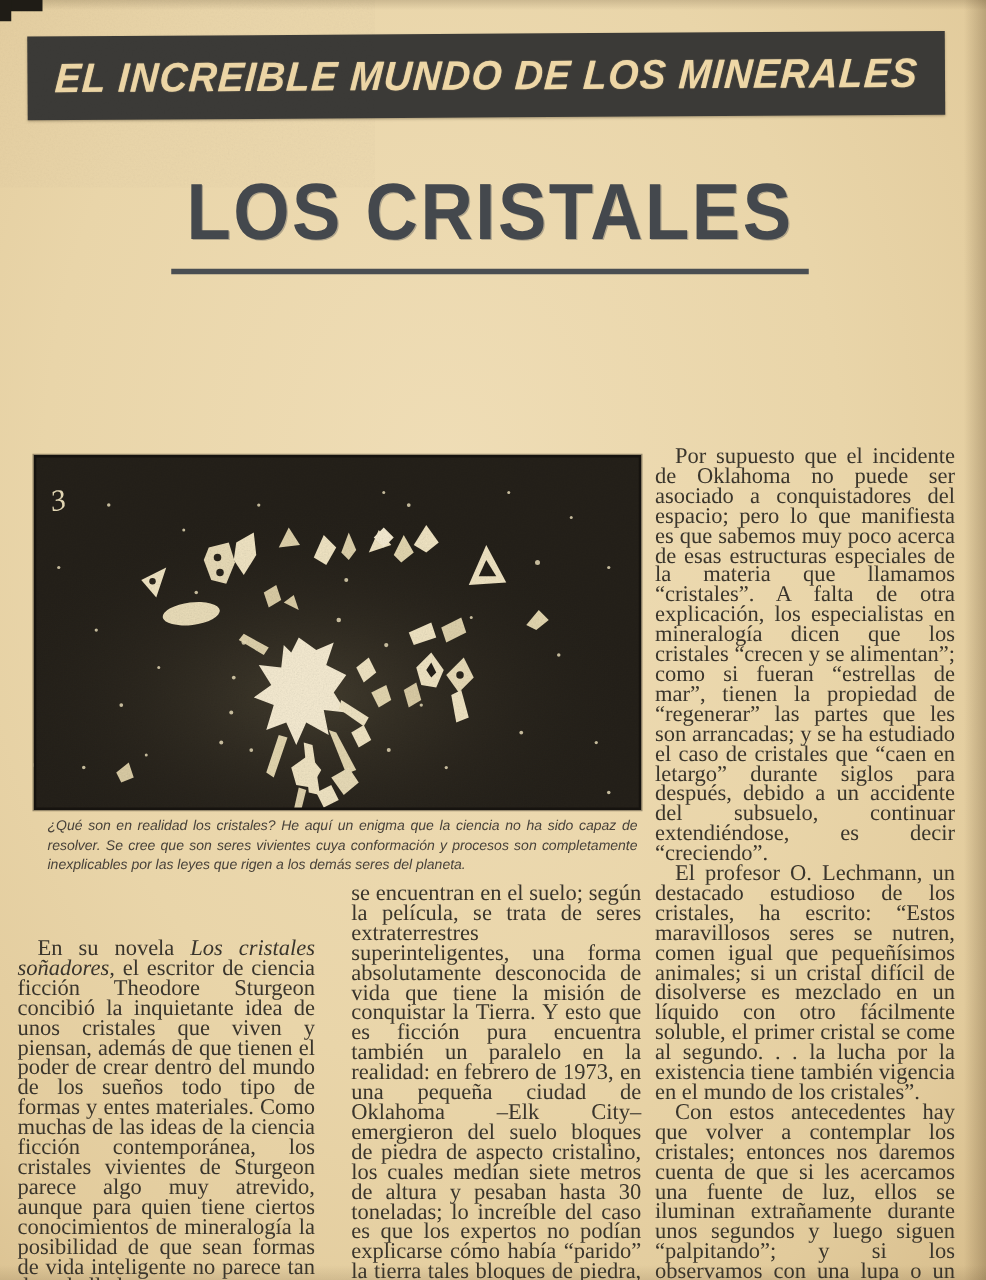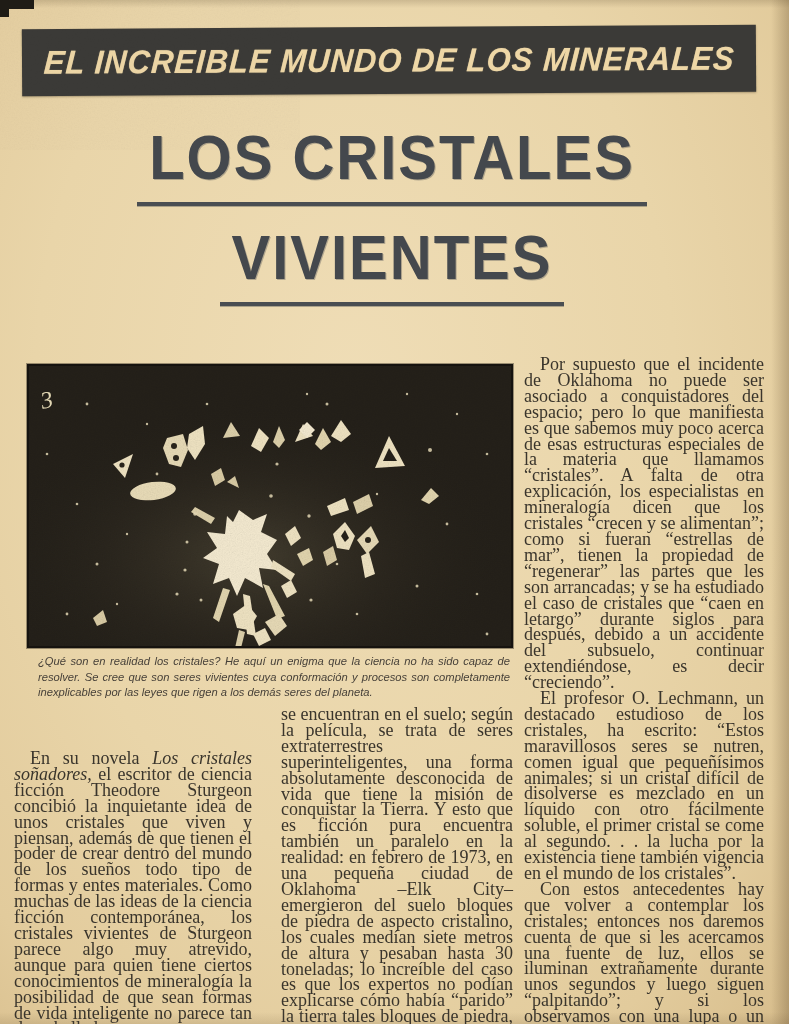--- a/index.html
+++ b/index.html
@@ -23,21 +23,21 @@
     display:flex;align-items:center;justify-content:center;transform:rotate(-0.35deg);
     box-shadow:0 1px 2px rgba(60,48,28,.35);
   }
   .banner-text{
     font-family:"Liberation Sans", sans-serif;font-style:italic;font-weight:bold;
     font-size:31px;letter-spacing:1px;color:#eed7a6;white-space:nowrap;
     transform:skewX(-4deg) scaleY(1.06);text-shadow:0 0 1px rgba(238,215,166,.55);
   }
 
   .title-wrap{
-    position:absolute;left:30px;top:125px;width:724px;text-align:center;
+    position:absolute;left:30px;top:138px;width:724px;text-align:center;
     font-family:"Liberation Sans", sans-serif;font-weight:bold;color:#44484d;
   }
   .title-row{line-height:1;}
   .title-row + .title-row{margin-top:26px;}
   .title-line{
     display:inline-block;font-size:58px;letter-spacing:2px;line-height:1;
     padding:0 12px 12px;border-bottom:4px solid #4a4e52;
     transform:scaleY(1.1);transform-origin:top center;
     text-shadow:1px 1px 0 rgba(68,72,77,.35);
   }
@@ -71,21 +71,20 @@
   <div class="edge-bottom"></div>
   <div class="corner-mark-h"></div>
   <div class="corner-mark-v"></div>
 
   <div class="banner">
     <span class="banner-text">EL INCREIBLE MUNDO DE LOS MINERALES</span>
   </div>
 
   <div class="title-wrap">
     <div class="title-row"><span class="title-line">LOS CRISTALES</span></div>
-    <div class="title-row"><span class="title-line">VIVIENTES</span></div>
   </div>
 
   <div class="photo">
     <svg viewBox="0 0 486 284" xmlns="http://www.w3.org/2000/svg">
       <defs>
         <filter id="grain">
             <feTurbulence type="fractalNoise" baseFrequency="0.85" numOctaves="2" seed="7"></feTurbulence>
             <feColorMatrix type="saturate" values="0"></feColorMatrix>
           </filter>
         <radialGradient id="halo" cx="46%" cy="68%" r="55%">

